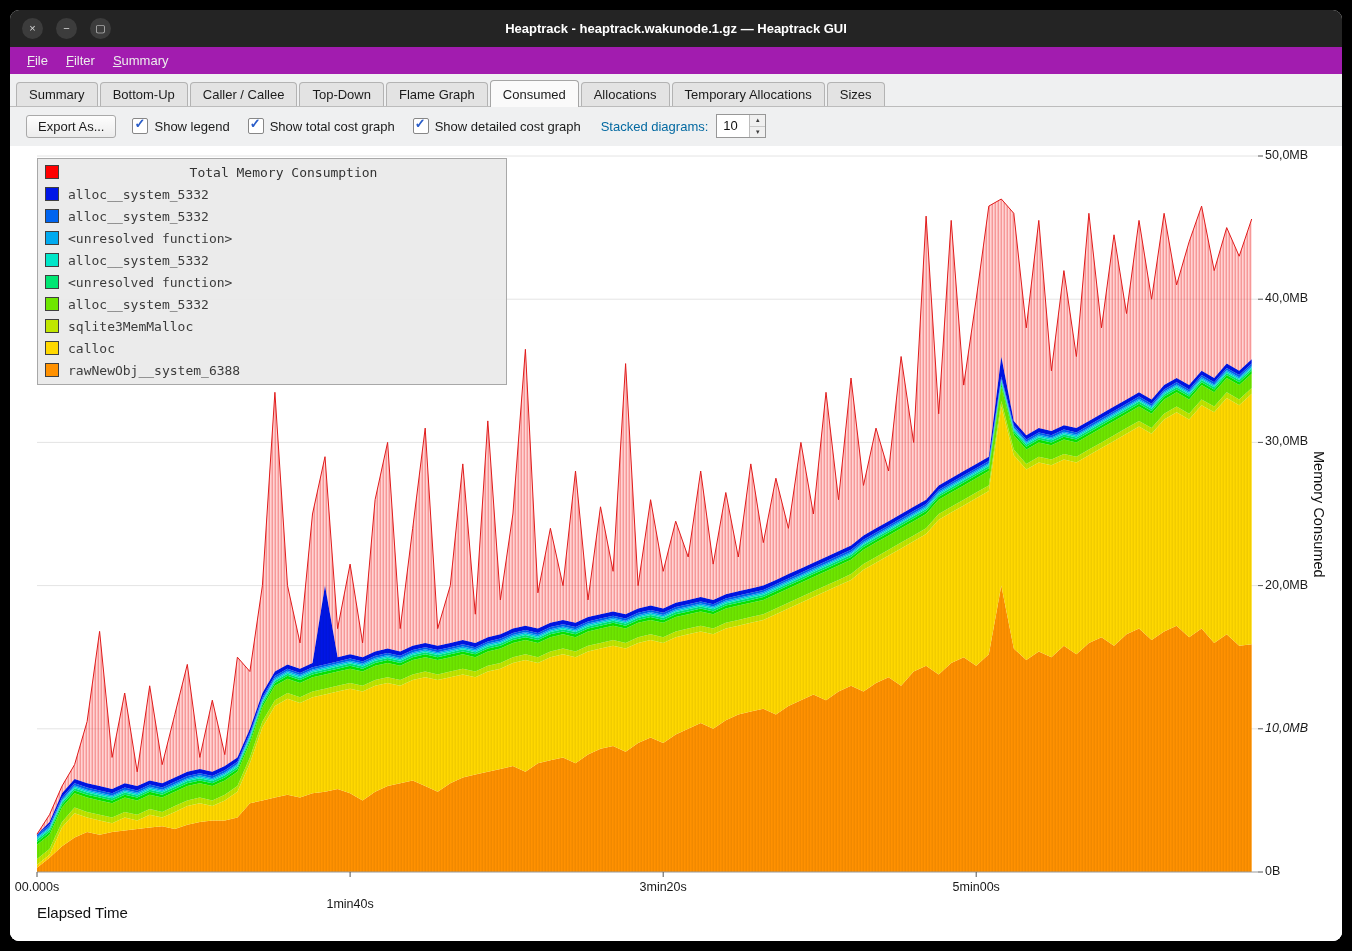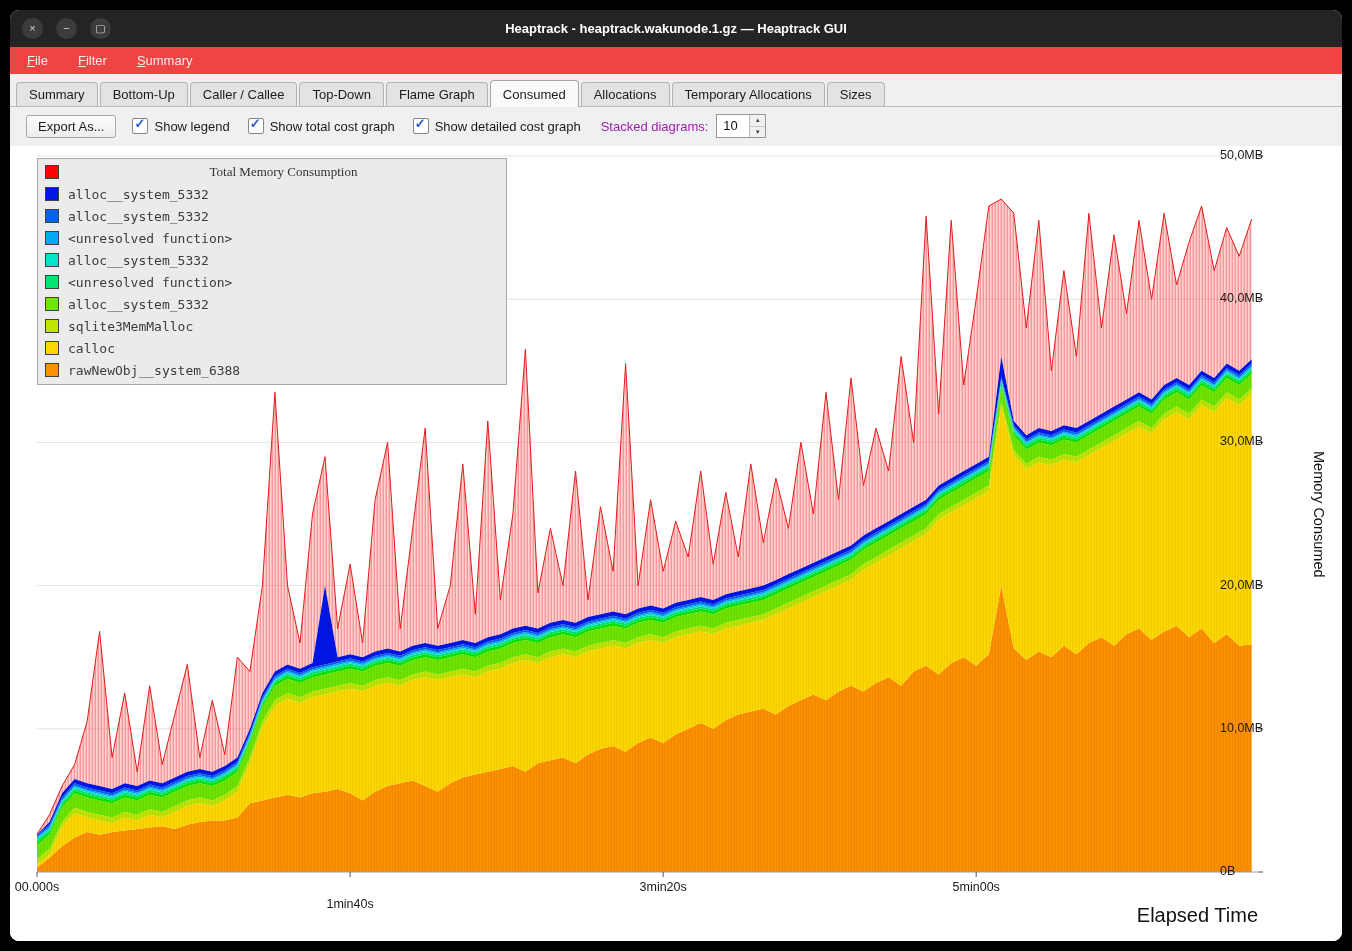--- a/index.html
+++ b/index.html
@@ -4,52 +4,52 @@
 <style>
   html,body{margin:0;padding:0;background:#000;}
   .screen{position:relative;width:1352px;height:951px;background:#000;font-family:"Liberation Sans",sans-serif;overflow:hidden;}
   .window{position:absolute;left:10px;top:10px;width:1332px;height:931px;border-radius:9px;overflow:hidden;background:#eff0f1;display:flex;flex-direction:column;}
   
   .titlebar{height:37px;background:#242424;position:relative;flex:none;}
   .win-controls{position:absolute;left:12px;top:8px;display:flex;gap:13px;}
   .win-btn{width:21px;height:21px;border-radius:50%;background:#3c3c3c;color:#d6d6d6;font-size:11px;line-height:21px;text-align:center;cursor:default;}
   .title{position:absolute;left:0;right:0;top:0;height:37px;line-height:37px;text-align:center;color:#fff;font-size:13px;font-weight:bold;}
   
-  .menubar{height:27px;background:#ef4444;display:flex;align-items:center;padding-left:8px;flex:none;gap:12px;}
+  .menubar{height:27px;background:#a21caf;display:flex;align-items:center;padding-left:8px;flex:none;}
   .menu-item{color:#ededed;font-size:13px;padding:4px 9px;cursor:default;}
   .menu-item::first-letter{text-decoration:underline;}
   
   .content{flex:1;display:flex;flex-direction:column;background:#eff0f1;min-height:0;}
   .tabbar{display:flex;align-items:flex-end;gap:2px;padding:5px 8px 0 6px;border-bottom:1px solid #bcbcbc;flex:none;}
   .tab{font-size:13px;color:#1b1b1b;background:#e3e3e3;border:1px solid #b3b3b3;border-bottom:none;border-radius:4px 4px 0 0;padding:4px 12px;margin-top:3px;cursor:default;white-space:nowrap;}
   .tab.active{background:#fafafa;margin-top:0;padding-top:6px;padding-bottom:5px;margin-bottom:-1px;border-color:#a5a5a5;}
   .toolbar{display:flex;align-items:center;gap:16px;padding:7px 10px 8px 16px;flex:none;}
   .btn{font-family:"Liberation Sans",sans-serif;font-size:13px;color:#1b1b1b;padding:3px 11px;border:1px solid #a9a9a9;border-radius:3px;background:linear-gradient(#fdfdfd,#ececec);cursor:default;}
   .cb-group{display:flex;align-items:center;gap:18px;}
   .checkbox{display:flex;align-items:center;gap:6px;font-size:13px;color:#1b1b1b;cursor:default;}
   .cb-box{width:14px;height:14px;border:1px solid #878787;border-radius:2px;background:#fff;position:relative;flex:none;}
   .cb-check{position:absolute;left:1px;top:-3px;font-size:13px;font-weight:bold;color:#2a5dc8;}
-  .spin-label{font-size:13px;color:#a21caf;margin-left:4px;}
+  .spin-label{font-size:13px;color:#0369a1;margin-left:4px;}
   .spinbox{display:inline-flex;height:22px;border:1px solid #979797;border-radius:0;background:#fff;overflow:hidden;margin-left:-8px;}
   .spin-value{width:26px;font-size:13px;color:#111;line-height:22px;padding-left:6px;}
   .spin-btns{width:15px;display:flex;flex-direction:column;border-left:1px solid #bdbdbd;background:#f0f0f0;}
   .spin-up,.spin-down{flex:1;font-size:7px;line-height:10px;text-align:center;color:#3c3c3c;cursor:default;}
   .spin-up{border-bottom:1px solid #c9c9c9;}
   
   .chart-wrap{flex:1;background:#fff;position:relative;min-height:0;}
   #plot-svg{position:absolute;left:27px;top:10px;overflow:visible;}
   .legend{position:absolute;left:27px;top:12px;width:468px;background:rgba(233,233,233,0.93);border:1px solid #a8a8a8;font-family:"DejaVu Sans Mono",monospace;font-size:13px;color:#3c3c3c;padding:2px 0 3px 0;}
   .legend-row{display:flex;align-items:center;height:22px;padding:0 7px;}
   .swatch{width:14px;height:14px;border:1px solid #3f3f3f;margin-right:9px;flex:none;box-sizing:border-box;}
   .legend-label{white-space:nowrap;}
-  .legend-title .legend-label{flex:1;text-align:center;color:#333;font-family:Liberation Serif, serif;}
-  .ytick{position:absolute;left:1210px;font-size:12.5px;color:#1a1a1a;white-space:nowrap;}
+  .legend-title .legend-label{flex:1;text-align:center;color:#333;}
+  .ytick{position:absolute;left:1255px;font-size:12.5px;color:#1a1a1a;white-space:nowrap;}
   .xtick{position:absolute;width:90px;text-align:center;font-size:12.5px;color:#1a1a1a;}
   .ylabel{position:absolute;left:1301px;top:10px;height:716px;writing-mode:vertical-rl;display:flex;align-items:center;justify-content:center;font-size:14.5px;color:#111;}
-  .xlabel{position:absolute;left:27px;width:1221px;top:758px;text-align:right;font-size:20px;color:#111;}
+  .xlabel{position:absolute;left:27px;width:1221px;top:758px;text-align:left;font-size:15px;color:#111;}
 </style>
 </head>
 <body>
 
 <div class="screen">
   <div class="window">
 
     <div class="titlebar">
       <div class="win-controls">
         <div class="win-btn"><span>×</span></div>
@@ -225,21 +225,21 @@
               <span class="swatch" style="background: rgb(255, 216, 0);"></span>
               <span class="legend-label">calloc</span>
             </div>
             <div class="legend-row">
               <span class="swatch" style="background: rgb(255, 145, 0);"></span>
               <span class="legend-label">rawNewObj__system_6388</span>
             </div>
           </div>
         <div id="yticks">
             <div class="ytick" style="top: 718px;">0B</div>
-            <div class="ytick" style="top: 574.8px;">10,0MB</div>
+            <div class="ytick" style="top: 574.8px; font-style: italic;">10,0MB</div>
             <div class="ytick" style="top: 431.6px;">20,0MB</div>
             <div class="ytick" style="top: 288.4px;">30,0MB</div>
             <div class="ytick" style="top: 145.2px;">40,0MB</div>
             <div class="ytick" style="top: 2px;">50,0MB</div>
           </div>
         <div id="xticks">
             <div class="xtick" style="left: -18px; top: 734px;">00.000s</div>
             <div class="xtick" style="left: 295.077px; top: 751px;">1min40s</div>
             <div class="xtick" style="left: 608.154px; top: 734px;">3min20s</div>
             <div class="xtick" style="left: 921.231px; top: 734px;">5min00s</div>

